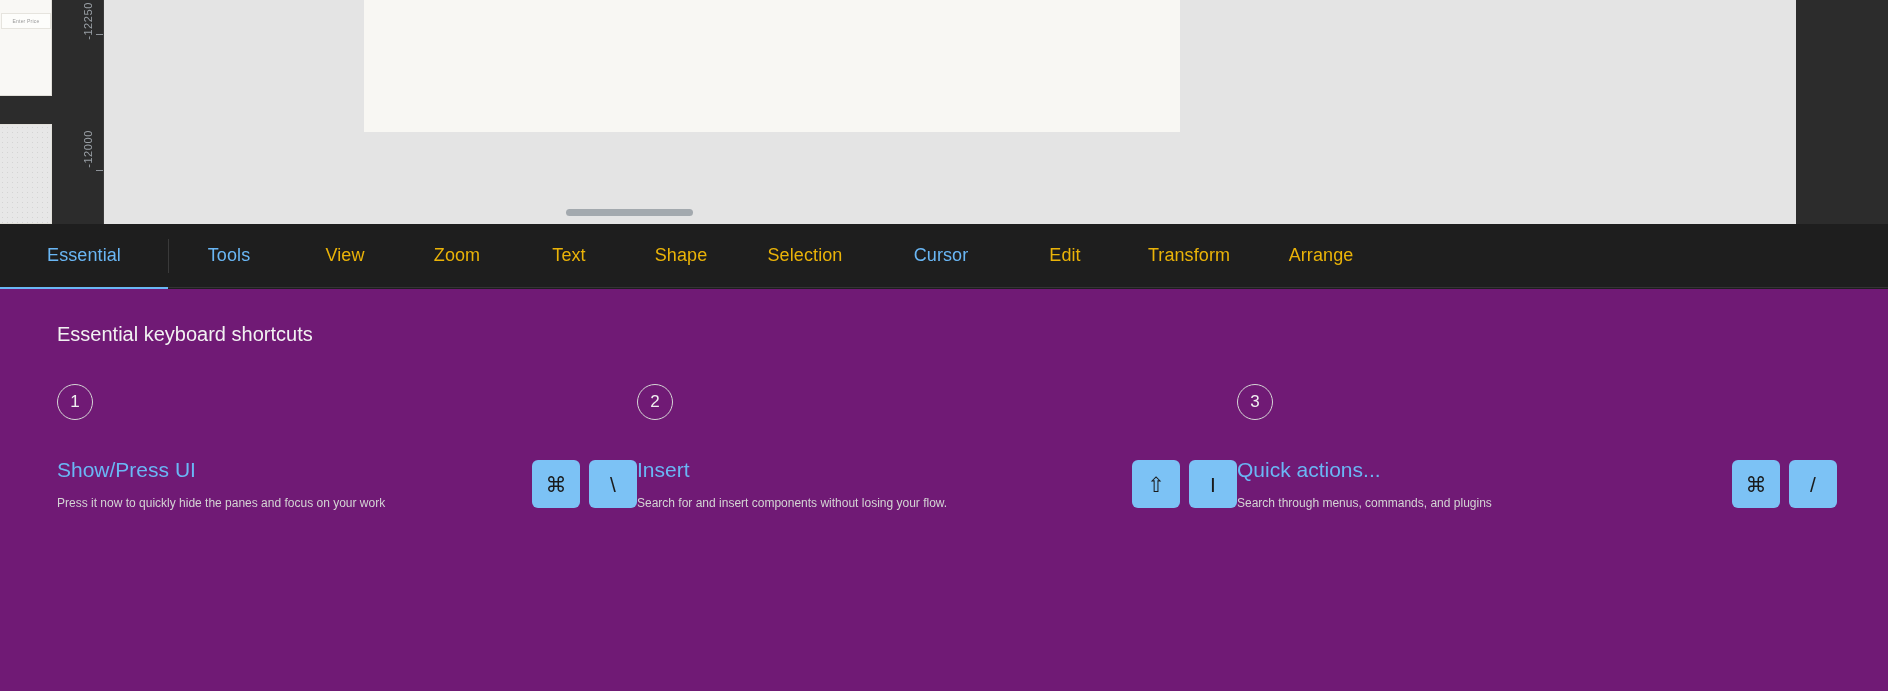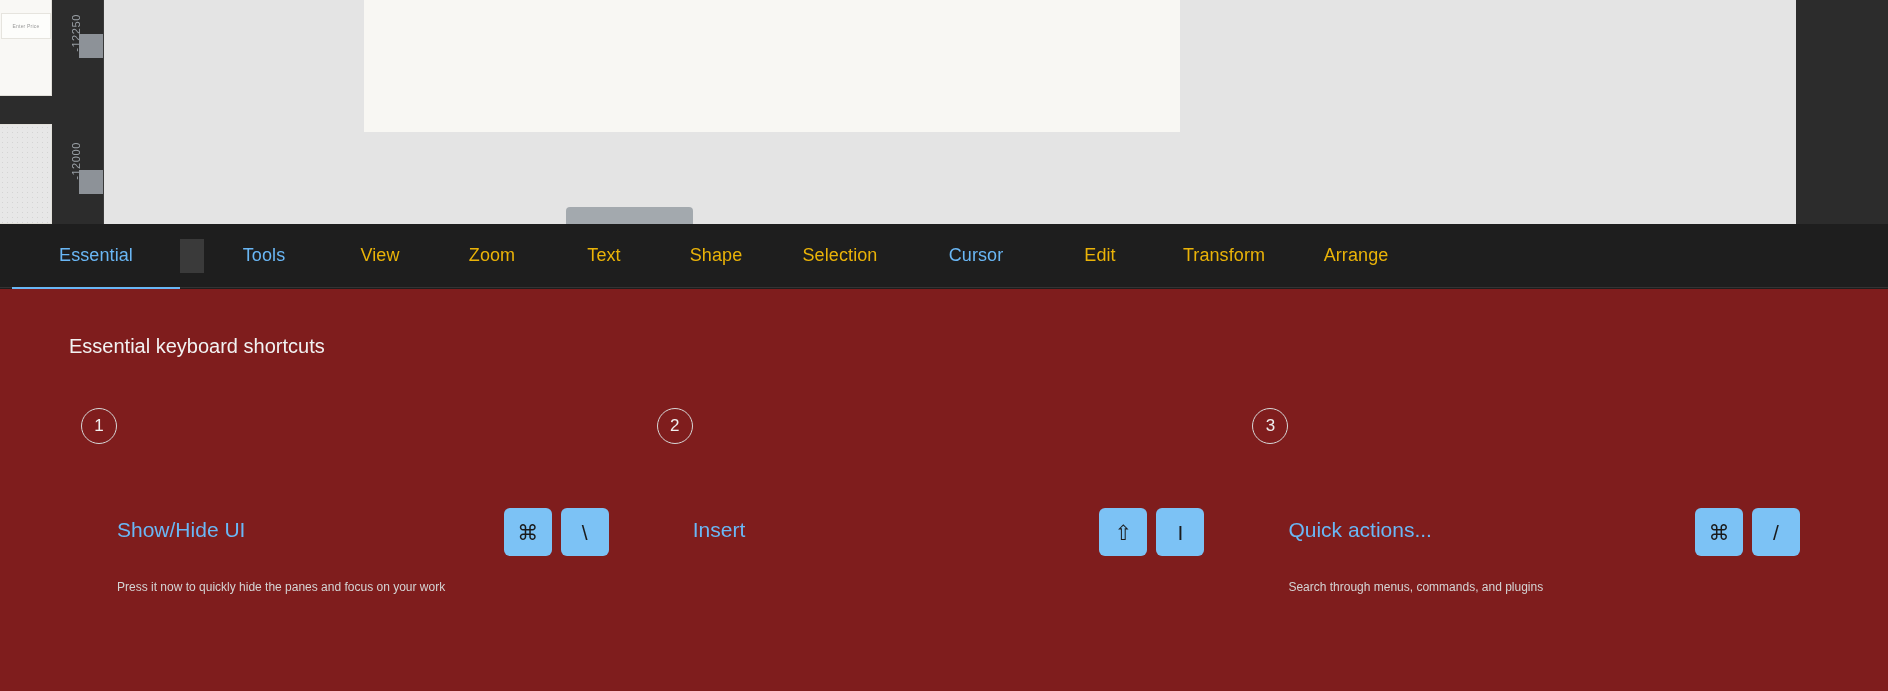--- a/index.html
+++ b/index.html
@@ -1,16 +1,16 @@
 <!DOCTYPE html>
 <html><head>
 <meta charset="utf-8">
 <title>Keyboard Shortcuts Panel</title>
 <style>
-  * { margin:0; padding:12px; box-sizing:border-box; }
+  * { margin:0; padding:0; box-sizing:border-box; }
   html, body {
     width:1888px; height:691px;
     background:#1e1e1e;
     font-family:"Liberation Sans", sans-serif;
     overflow:hidden;
   }
 
   
   #canvas-area {
     position:absolute; left:0; top:0; width:1888px; height:268px;
@@ -102,21 +102,21 @@
     content:""; position:absolute; left:0; right:0; bottom:-1px;
     height:2px; background:#6ab7f5;
   }
   .tab-sep {
     width:1px; height:34px; background:#3a3a3a; flex:none;
   }
 
   
   #shortcuts-panel {
     position:absolute; left:0; top:289px; width:1888px; height:402px;
-    background:#7f1d1d;
+    background:#701a75;
   }
   #panel-heading {
     position:absolute; left:57px; top:34px;
     font-size:20px; color:#f2f2f2; font-weight:400;
   }
   #cards-row {
     position:absolute; left:57px; top:95px; right:40px;
     display:flex;
   }
   .shortcut-card { position:relative; }
@@ -202,34 +202,35 @@
     <div class="tab" style="width: 128px;">Arrange</div>
   </div>
 
 <div id="shortcuts-panel">
   <div id="panel-heading">Essential keyboard shortcuts</div>
   <div id="cards-row">
       <div class="shortcut-card" id="card-0">
         <div class="step-badge">1</div>
         <div class="card-body">
           <div class="card-text">
-            <div class="card-title">Show/Hide UI</div>
+            <div class="card-title">Show/Press UI</div>
             <div class="card-desc">Press it now to quickly hide the panes and focus on your work</div>
           </div>
           <div class="keys">
             <div class="key-cap glyph">⌘</div>
             <div class="key-cap glyph">\</div>
           </div>
         </div>
       </div>
       <div class="shortcut-card" id="card-1">
         <div class="step-badge">2</div>
         <div class="card-body">
           <div class="card-text">
             <div class="card-title">Insert</div>
+            <div class="card-desc">Search for and insert components without losing your flow.</div>
           </div>
           <div class="keys">
             <div class="key-cap glyph">⇧</div>
             <div class="key-cap glyph">I</div>
           </div>
         </div>
       </div>
       <div class="shortcut-card" id="card-2">
         <div class="step-badge">3</div>
         <div class="card-body">

